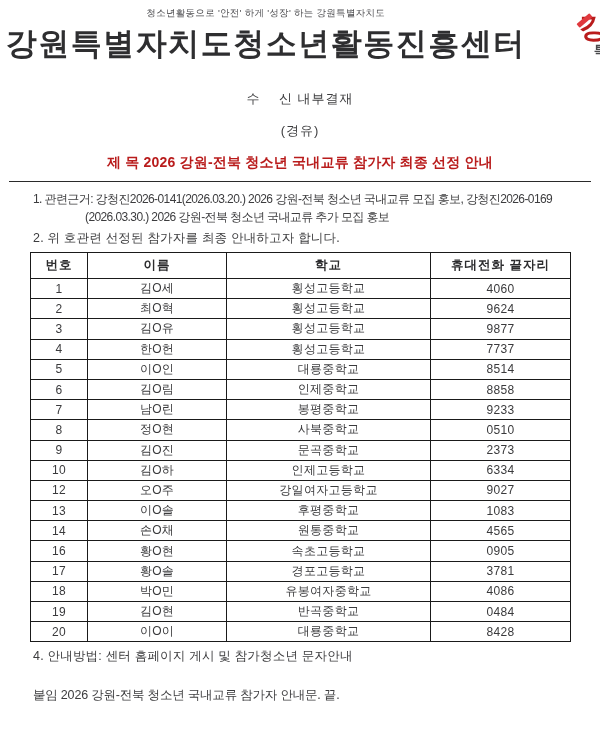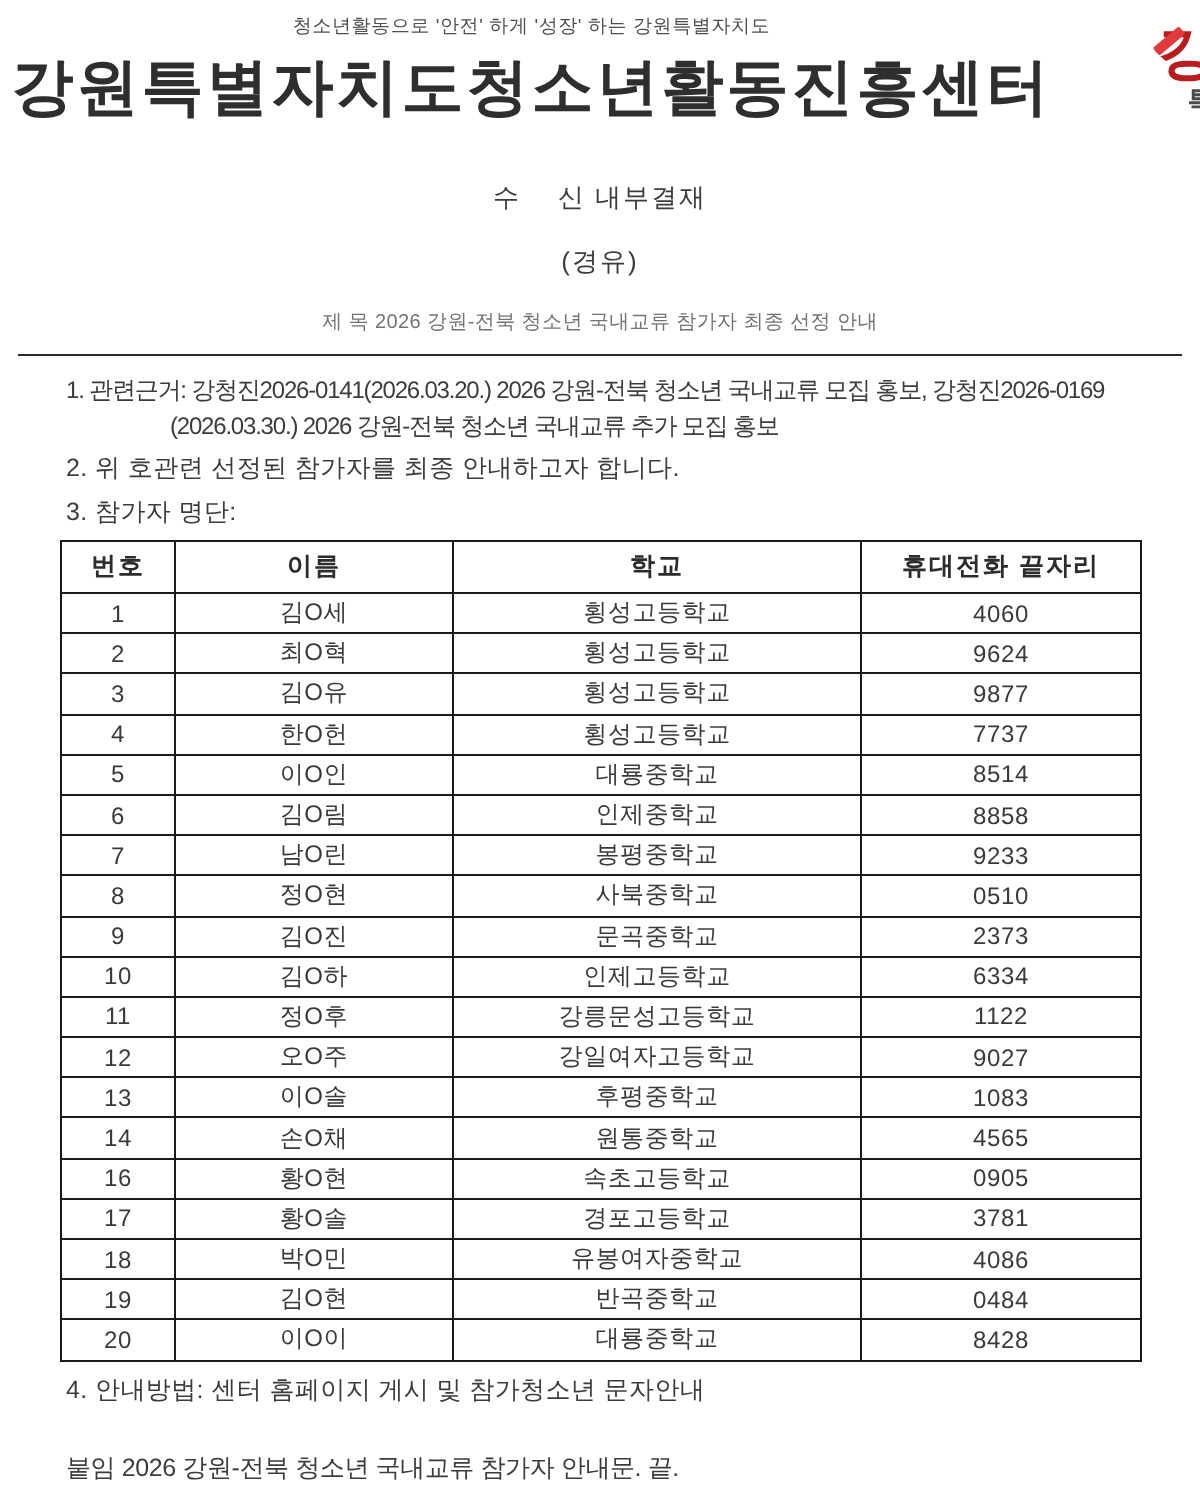--- a/index.html
+++ b/index.html
@@ -39,21 +39,21 @@
   }
   .gw-logo-sub {
     font-size:14px; font-weight:700; color:#4a4a4c; letter-spacing:0.5px; margin-top:1px;margin-left:44px;
   }
 
   
   .doc { padding:0 33px; }
   .line { white-space:pre-wrap;text-align:center; }
   .recipient { margin-top:25px; font-size:13px; letter-spacing:1px; }
   .via       { margin-top:14px; font-size:13px; letter-spacing:1px; }
-  .subject   { margin-top:14px; font-size:10px; font-weight:400; color:#737373; letter-spacing:0.2px; white-space:nowrap; }
+  .subject   { margin-top:14px; font-size:14px; font-weight:700; color:#b91c1c; letter-spacing:0.2px; white-space:nowrap; }
   .rule {
     border:none; border-top:1.6px solid #2a2a2a;
     margin:9px -24px 8px -24px;
   }
   .ref1 { font-size:12px; letter-spacing:-0.6px; white-space:nowrap; line-height:18px; }
   .ref2 { font-size:12px; letter-spacing:-0.6px; padding-left:52px; line-height:18px; }
   .item { font-size:12.5px; line-height:19px; margin-top:3px; letter-spacing:0.2px; }
 
   
   table.participants {
@@ -119,21 +119,20 @@
   <div class="doc">
     <div class="line recipient">수    신 내부결재</div>
     <div class="line via">(경유)</div>
     <div class="line subject">제   목 2026 강원-전북 청소년 국내교류 참가자 최종 선정 안내</div>
 
     <hr class="rule">
 
     <div class="ref1">1. 관련근거: 강청진2026-0141(2026.03.20.) 2026 강원-전북 청소년 국내교류 모집 홍보, 강청진2026-0169</div>
     <div class="ref2">(2026.03.30.) 2026 강원-전북 청소년 국내교류 추가 모집 홍보</div>
     <div class="item">2. 위 호관련 선정된 참가자를 최종 안내하고자 합니다.</div>
-    <div class="item">3. 참가자 명단:</div>
 
     <table class="participants">
       <colgroup>
         <col style="width:57px">
           <col style="width:139px">
           <col style="width:204px">
           <col style="width:140px">
       </colgroup>
       <thead>
         <tr>
@@ -198,26 +197,20 @@
             <td>문곡중학교</td>
             <td>2373</td>
           </tr>
           <tr>
             <td>10</td>
             <td>김O하</td>
             <td>인제고등학교</td>
             <td>6334</td>
           </tr>
           <tr>
-            <td>11</td>
-            <td>정O후</td>
-            <td>강릉문성고등학교</td>
-            <td>1122</td>
-          </tr>
-          <tr>
             <td>12</td>
             <td>오O주</td>
             <td>강일여자고등학교</td>
             <td>9027</td>
           </tr>
           <tr>
             <td>13</td>
             <td>이O솔</td>
             <td>후평중학교</td>
             <td>1083</td>

